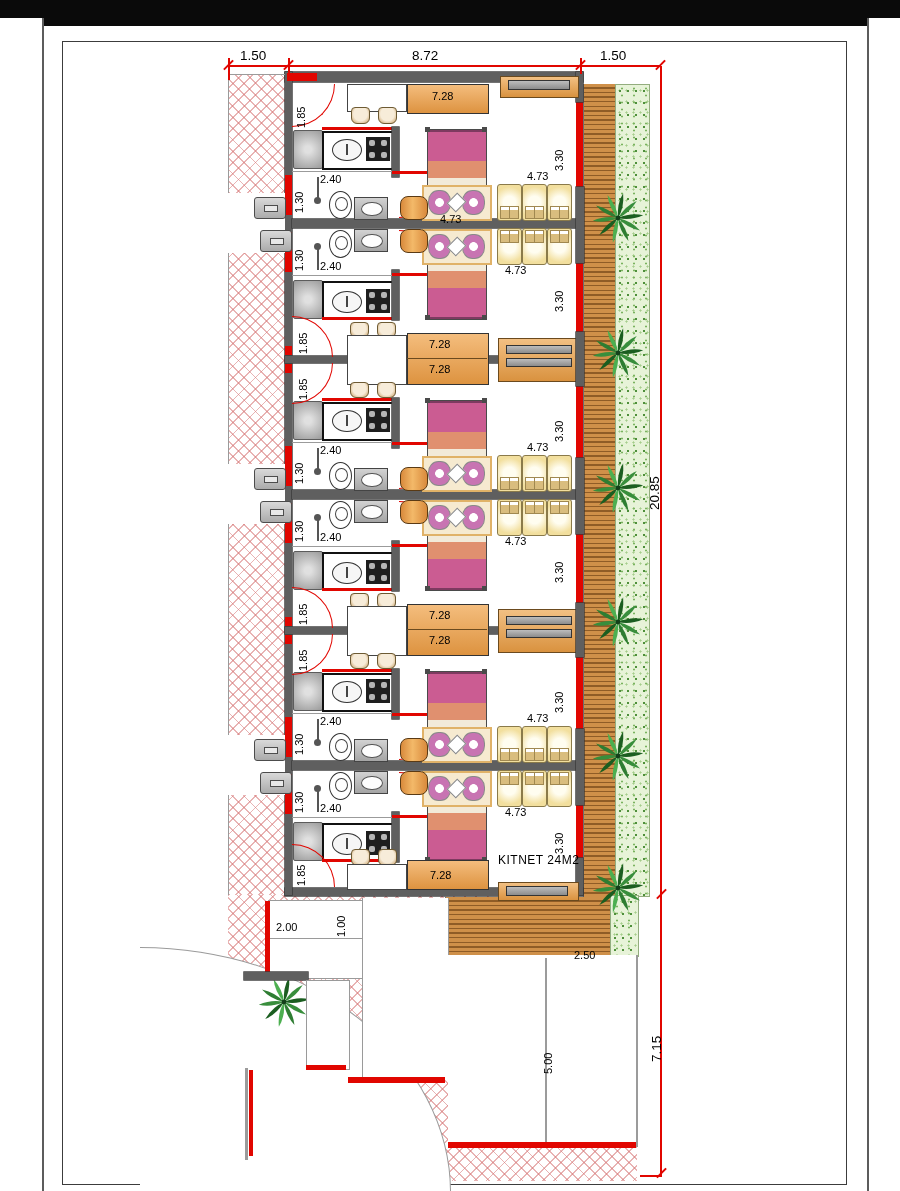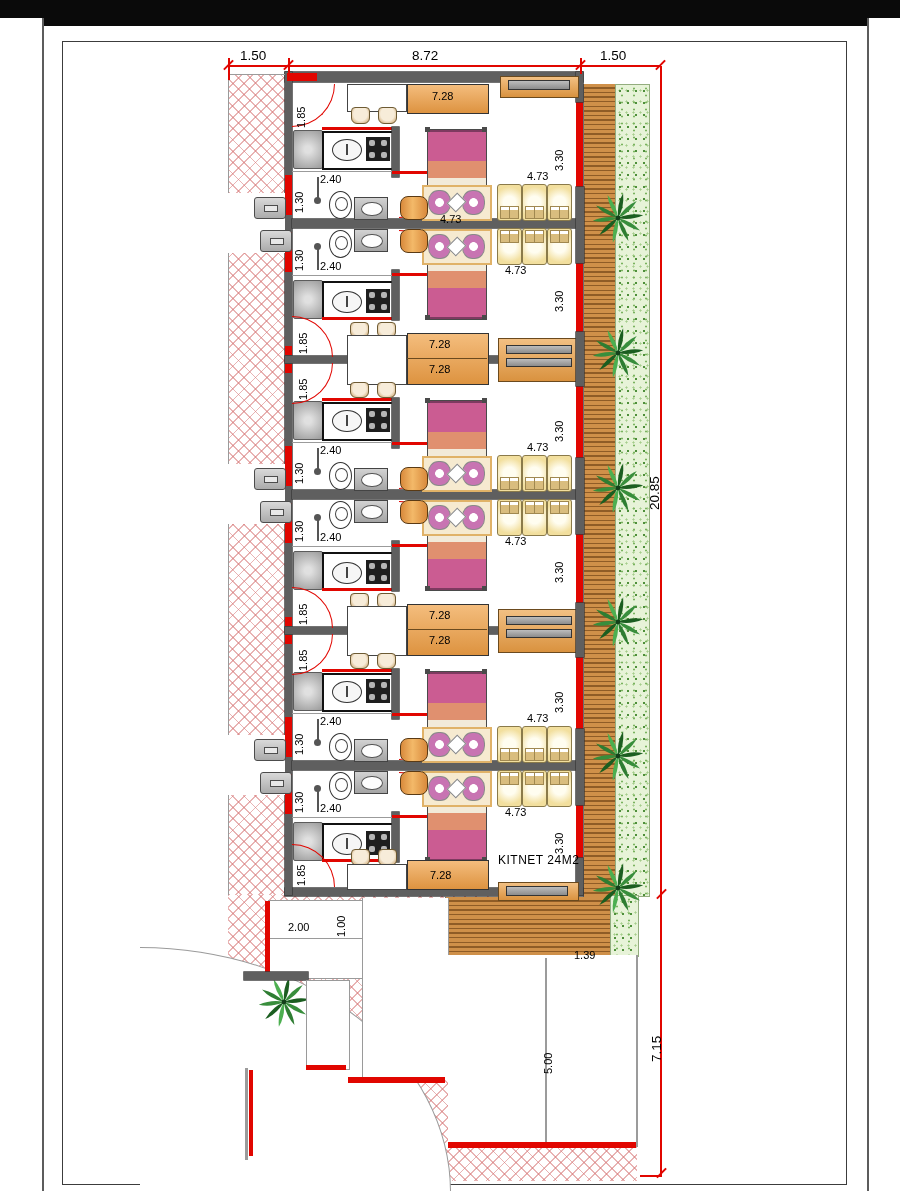--- a/index.html
+++ b/index.html
@@ -748,36 +748,36 @@
     <div class="abs chair" style="left:351px;top:849px;width:17px;height:15px"></div>
     <div class="abs chair" style="left:378px;top:849px;width:17px;height:15px"></div>
     <div class="abs tbl" style="left:347px;top:864px;width:58px;height:24px"></div>
     <div class="abs cab" style="left:407px;top:860px;width:80px;height:28px"></div>
     <div class="abs lb" style="left:430px;top:870px">7.28</div>
     <div class="abs lb lb12" style="left:498px;top:854px">KITNET 24M2</div>
 
     <div class="abs white" style="left:268px;top:900px;width:94px;height:38px;border:1px solid #9a9a9a"></div>
     <div class="abs white" style="left:268px;top:938px;width:94px;height:39px;border:1px solid #9a9a9a"></div>
     <div class="abs rl" style="left:265px;top:901px;width:5px;height:75px"></div>
-    <div class="abs lb" style="left:288px;top:922px">2.00</div>
+    <div class="abs lb" style="left:276px;top:922px">2.00</div>
     <div class="abs lb lbv" style="left:336px;top:903px;height:34px">1.00</div>
     <div class="abs wall" style="left:244px;top:972px;width:64px;height:8px"></div>
     <div class="abs white" style="left:306px;top:980px;width:42px;height:88px;border:1px solid #9a9a9a"></div>
     <div class="abs rl" style="left:306px;top:1065px;width:40px;height:5px"></div>
     <div class="abs gline" style="left:245px;top:1068px;width:3px;height:92px"></div>
     <div class="abs rl" style="left:249px;top:1070px;width:4px;height:86px"></div>
 
     <div class="abs white" style="left:362px;top:898px;width:85px;height:182px;border-left:1px solid #9a9a9a;border-right:1px solid #9a9a9a"></div>
     <div class="abs rl" style="left:348px;top:1077px;width:97px;height:6px"></div>
 
     <div class="abs white" style="left:448px;top:955px;width:189px;height:192px"></div>
     <div class="abs gline" style="left:545px;top:958px;width:2px;height:187px"></div>
     <div class="abs gline" style="left:636px;top:955px;width:2px;height:192px"></div>
     <div class="abs rl" style="left:448px;top:1142px;width:188px;height:6px"></div>
-    <div class="abs lb" style="left:574px;top:950px">1.39</div>
+    <div class="abs lb" style="left:574px;top:950px">2.50</div>
     <div class="abs lb lbv" style="left:543px;top:1030px;height:44px">5.00</div>
 
     <div class="abs rl" style="left:228px;top:65px;width:433px;height:2px"></div>
     <div class="abs rl" style="left:228px;top:58px;width:2px;height:22px"></div>
     <div class="abs rl" style="left:288px;top:58px;width:2px;height:16px"></div>
     <div class="abs rl" style="left:580px;top:58px;width:2px;height:16px"></div>
     <div class="abs tick" style="position:absolute;left:222px;top:64px"></div>
     <div class="abs tick" style="position:absolute;left:282px;top:64px"></div>
     <div class="abs tick" style="position:absolute;left:574px;top:64px"></div>
     <div class="abs tick" style="position:absolute;left:654px;top:64px"></div>

